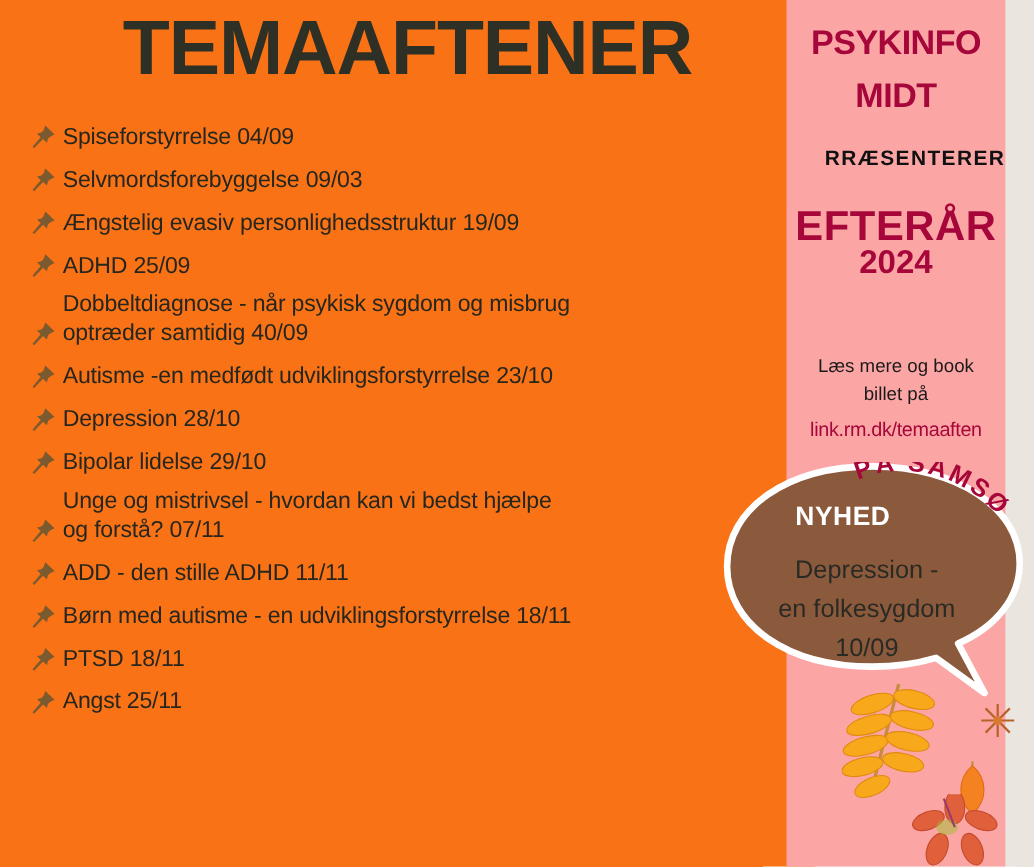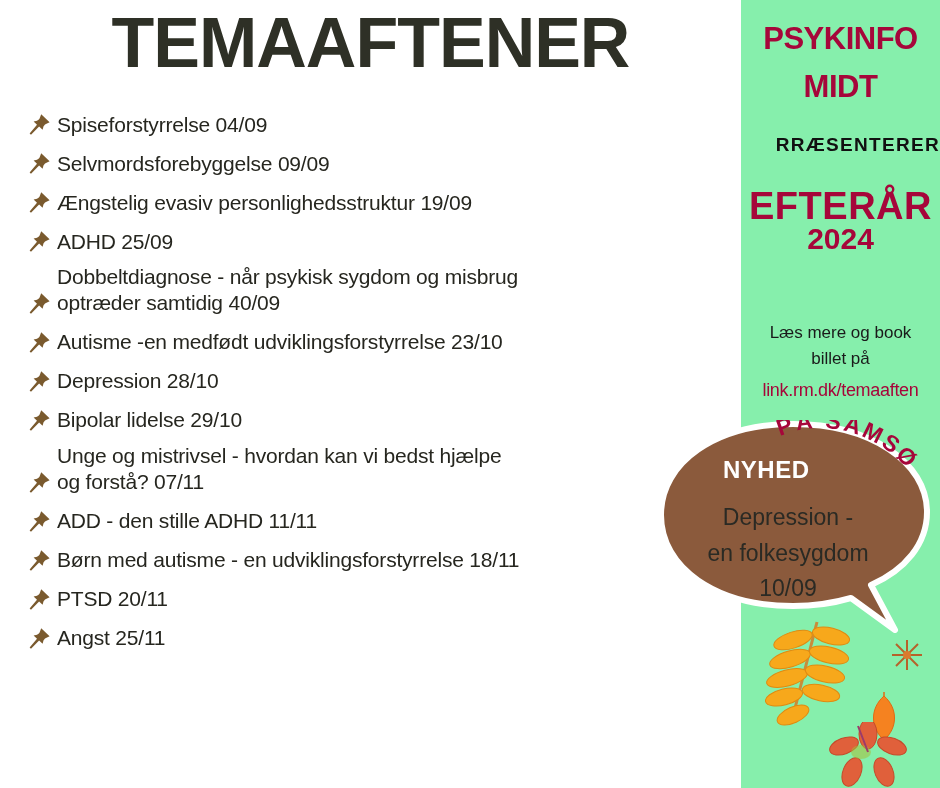--- a/index.html
+++ b/index.html
@@ -15,21 +15,21 @@
     overflow: hidden;
     font-family: "Liberation Sans", sans-serif;
   }
 
   
   #left-column {
     position: absolute;
     left: 0; top: 0;
     width: 741px;
     height: 788px;
-    background: #ffffff;
+    background: #f97316;
   }
 
   #poster-title {
     position: absolute;
     left: 0; top: 8px;
     width: 741px;
     text-align: center;
     font-family: "Liberation Sans", sans-serif;
     font-weight: bold;
     font-size: 70px;
@@ -66,24 +66,24 @@
     font-size: 21px;
     color: #26261F;
     line-height: 1.26;
     letter-spacing: -0.2px;
   }
   .event-line { display: block; }
 
   
   #sidebar {
     position: absolute;
-    left: 741px; top: 0;
+    left: 715px; top: 0;
     width: 199px;
     height: 788px;
-    background: #86efac;
+    background: #fca5a5;
   }
   .sb-brand {
     position: absolute;
     left: 0;
     width: 199px;
     text-align: center;
     font-weight: bold;
     color: #A6063A;
     font-size: 31px;
     letter-spacing: -0.5px;
@@ -216,21 +216,21 @@
             <span class="event-line">Spiseforstyrrelse 04/09</span>
           </span>
         </div>
         <div class="event-row">
           <span class="pin-icon">
             <svg viewBox="0 0 26 26">
               <path d="M15.2 2.2 L23.6 10.2 L20.0 12.0 C18.6 12.7 17.6 13.9 17.2 15.4 L16.6 17.7 L13.1 14.4 L5.0 22.8 L3.6 21.5 L11.0 12.8 L7.6 9.5 L10.0 9.0 C11.5 8.7 12.8 7.8 13.6 6.5 Z" fill="#7A5A2E"></path>
             </svg>
           </span>
           <span class="event-text">
-            <span class="event-line">Selvmordsforebyggelse 09/09</span>
+            <span class="event-line">Selvmordsforebyggelse 09/03</span>
           </span>
         </div>
         <div class="event-row">
           <span class="pin-icon">
             <svg viewBox="0 0 26 26">
               <path d="M15.2 2.2 L23.6 10.2 L20.0 12.0 C18.6 12.7 17.6 13.9 17.2 15.4 L16.6 17.7 L13.1 14.4 L5.0 22.8 L3.6 21.5 L11.0 12.8 L7.6 9.5 L10.0 9.0 C11.5 8.7 12.8 7.8 13.6 6.5 Z" fill="#7A5A2E"></path>
             </svg>
           </span>
           <span class="event-text">
             <span class="event-line">Ængstelig evasiv personlighedsstruktur 19/09</span>
@@ -318,21 +318,21 @@
             <span class="event-line">Børn med autisme - en udviklingsforstyrrelse 18/11</span>
           </span>
         </div>
         <div class="event-row">
           <span class="pin-icon">
             <svg viewBox="0 0 26 26">
               <path d="M15.2 2.2 L23.6 10.2 L20.0 12.0 C18.6 12.7 17.6 13.9 17.2 15.4 L16.6 17.7 L13.1 14.4 L5.0 22.8 L3.6 21.5 L11.0 12.8 L7.6 9.5 L10.0 9.0 C11.5 8.7 12.8 7.8 13.6 6.5 Z" fill="#7A5A2E"></path>
             </svg>
           </span>
           <span class="event-text">
-            <span class="event-line">PTSD 20/11</span>
+            <span class="event-line">PTSD 18/11</span>
           </span>
         </div>
         <div class="event-row">
           <span class="pin-icon">
             <svg viewBox="0 0 26 26">
               <path d="M15.2 2.2 L23.6 10.2 L20.0 12.0 C18.6 12.7 17.6 13.9 17.2 15.4 L16.6 17.7 L13.1 14.4 L5.0 22.8 L3.6 21.5 L11.0 12.8 L7.6 9.5 L10.0 9.0 C11.5 8.7 12.8 7.8 13.6 6.5 Z" fill="#7A5A2E"></path>
             </svg>
           </span>
           <span class="event-text">
             <span class="event-line"> Angst 25/11</span>

